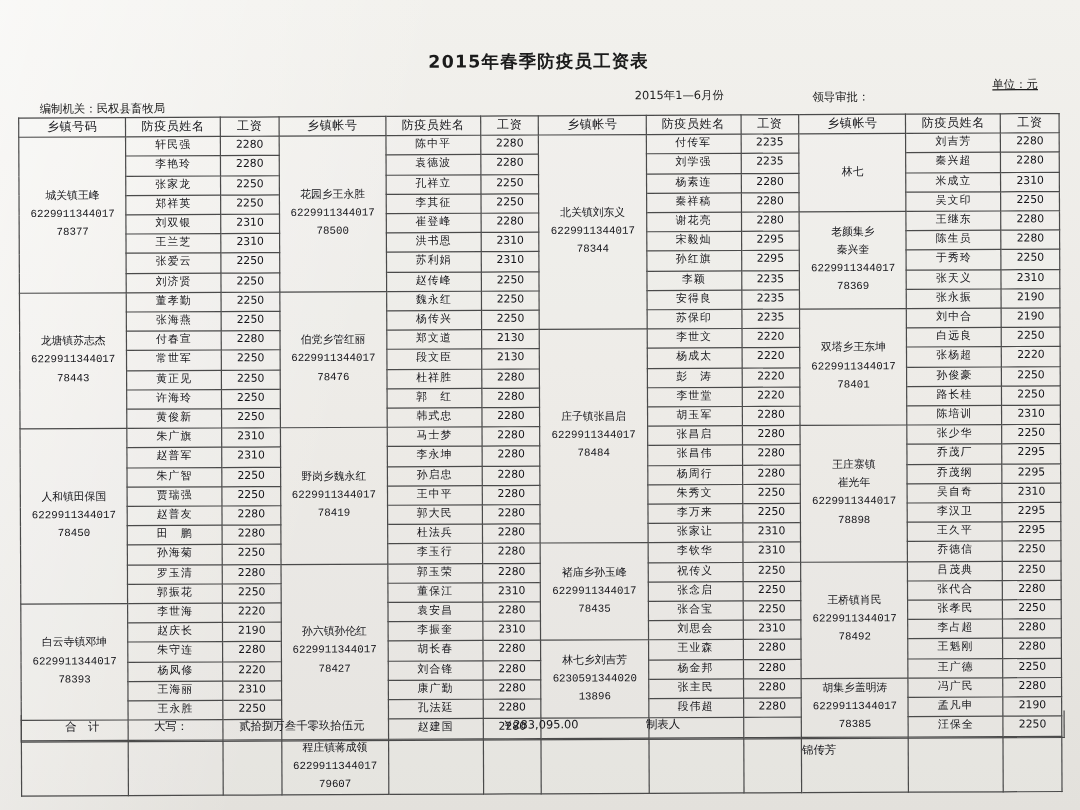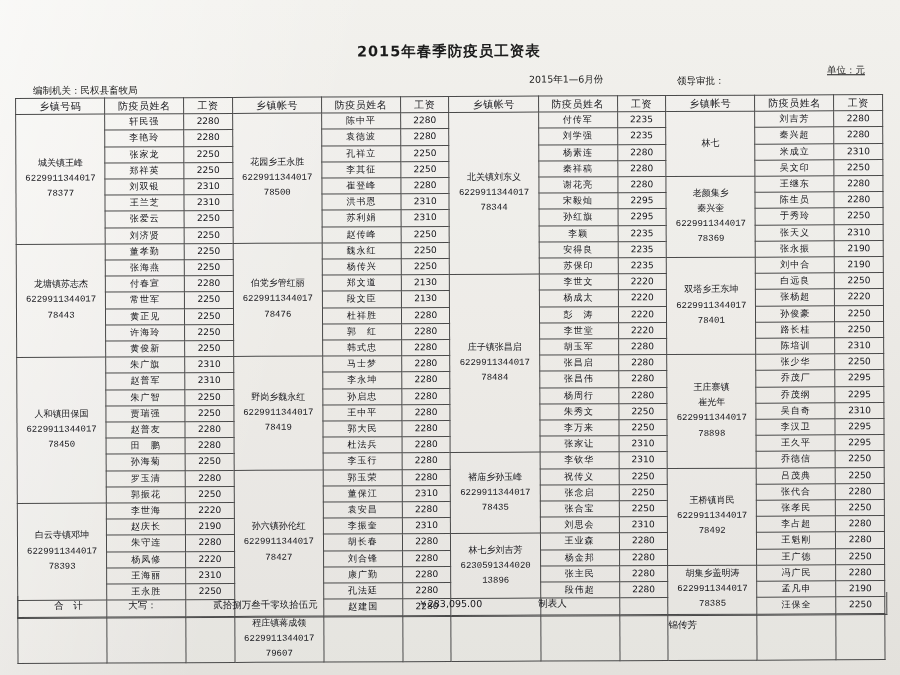--- a/index.html
+++ b/index.html
@@ -100,21 +100,21 @@
   }
   .foot span {
     position: absolute;
     font-size: 9.5px;
     color: #15151a;
     top: 4px;
     white-space: nowrap;
   }
   .f-total   { left: 8px; margin-left: 28px; }
   .f-caplbl  { left: 110px; font-family: Liberation Mono, monospace; }
-  .f-capval  { left: 195px; font-family: Liberation Serif, serif; }
+  .f-capval  { left: 181px; font-family: Liberation Serif, serif; }
   .f-sum     { left: 400px; }
   .f-maker   { left: 520px; }
   .f-checker { left: 650px; margin-top: 22px; }
 </style>
 </head>
 <body>
 
 <div id="sheet">
   <div id="page">
 

